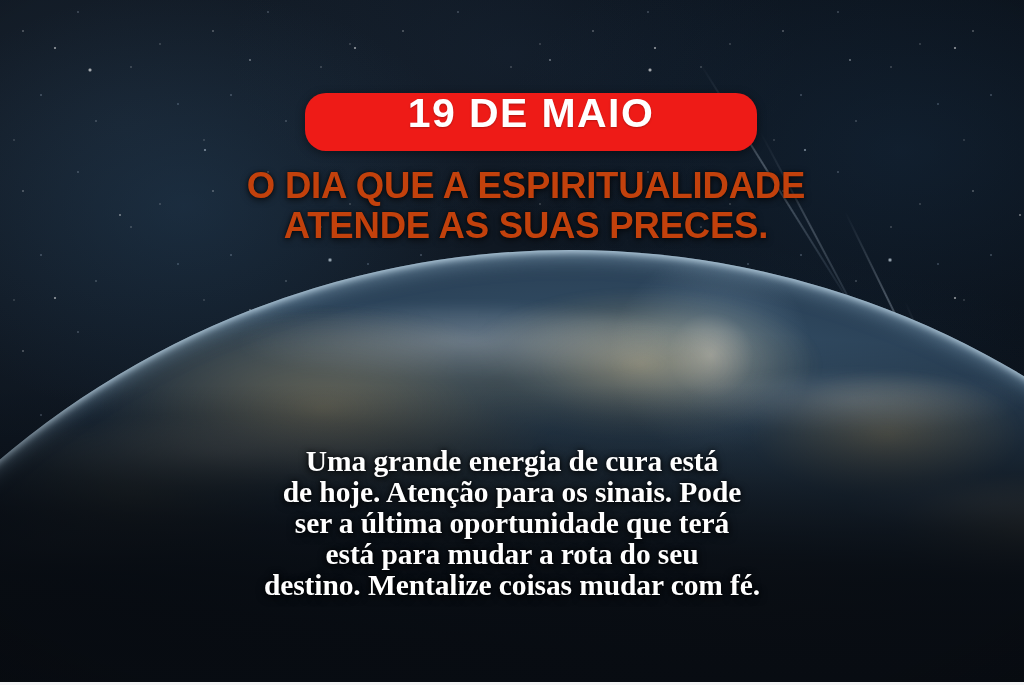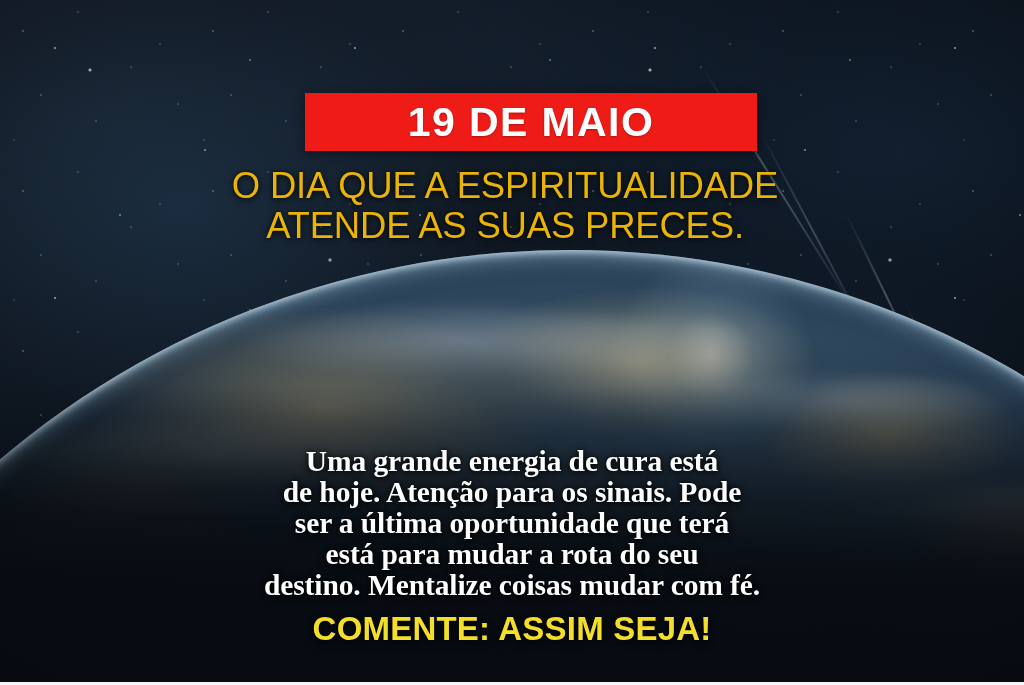--- a/index.html
+++ b/index.html
@@ -193,42 +193,43 @@
   }
 
   .date-banner {
     position: absolute;
     left: 305px;
     top: 93px;
     width: 452px;
     height: 58px;
     background: #ee1b17;
     display: flex;
-    align-items: center;
+    align-items: flex-start;
     justify-content: center;
     box-shadow: 0 2px 10px rgba(0,0,0,0.45);
+    border-radius: 21px;
   }
   .date-banner-text {
     color: #ffffff;
     font-size: 41px;
     font-weight: 700;
     letter-spacing: 1.4px;
     line-height: 1;
     white-space: nowrap;
     text-shadow: 0 1px 2px rgba(0,0,0,0.25);
   }
 
   .headline {
     position: absolute;
-    left: 43px;
+    left: 64px;
     top: 166px;
     width: 924px;
-    color: #eab308;
+    color: #c2410c;
     font-size: 36.5px;
-    font-weight: 400;
+    font-weight: 700;
     line-height: 40px;
     letter-spacing: -0.2px;
     text-shadow: 0 2px 7px rgba(0,0,0,0.70), 0 0 3px rgba(0,0,0,0.55);
   }
 
   .body-copy {
     position: absolute;
     left: 62px;
     top: 446px;
     width: 900px;
@@ -304,20 +305,17 @@
     </div>
 
     <div class="body-copy">
       <span class="l">Uma grande energia de cura está</span>
       <span class="l">de hoje. Atenção para os sinais. Pode</span>
       <span class="l">ser a última oportunidade que terá</span>
       <span class="l">está para mudar a rota do seu</span>
       <span class="l">destino. Mentalize coisas mudar com fé.</span>
     </div>
 
-    <div class="cta">
-      <span>COMENTE: ASSIM SEJA!</span>
-    </div>
 
   </div>
 
   <div class="bottom-edge"></div>
 </div>
 
 </body></html>

